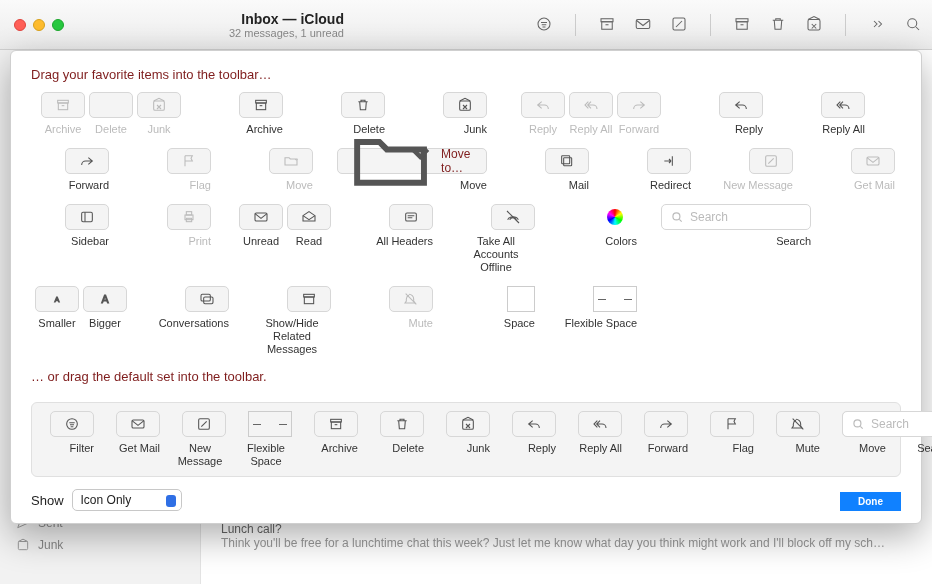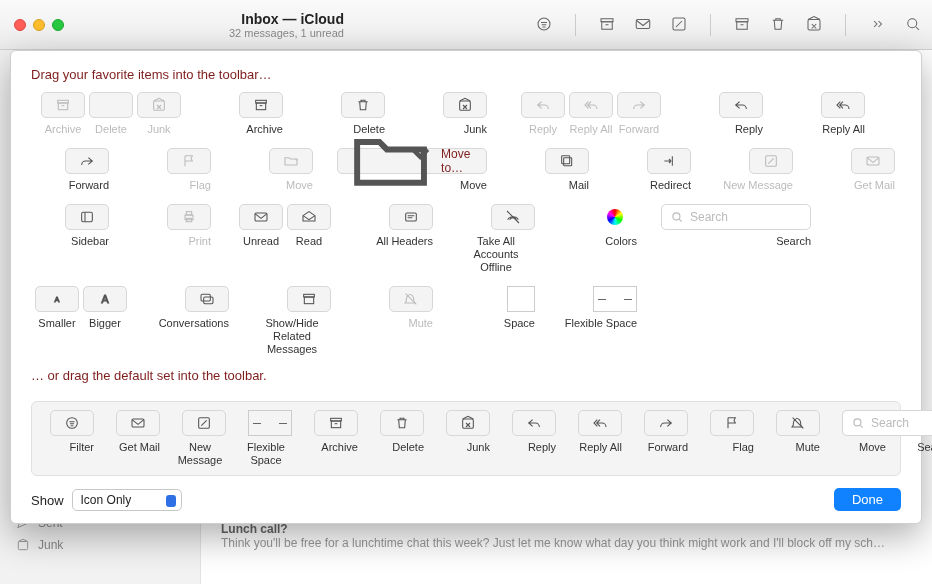--- a/index.html
+++ b/index.html
@@ -122,29 +122,29 @@
   .show-row{display:flex;align-items:center;gap:8px;font-size:13px;}
   .select{
     height:22px;border:1px solid #c8c8c8;border-radius:5px;background:#fff;
     padding:0 20px 0 8px;font-size:12px;position:relative;display:flex;align-items:center;min-width:110px;
   }
   .select::after{
     content:"";position:absolute;right:5px;top:5px;width:10px;height:12px;border-radius:3px;
     background:#2f6fe5;
   }
   .done-btn{
-    background:#1081ff;color:#fff;border:none;border-radius:5px;
-    padding:4px 18px;font-size:13px;font-weight:400;
+    background:#1081ff;color:#fff;border:none;border-radius:0;
+    padding:4px 18px;font-size:10px;font-weight:700;
   }
 
   
   .bg-sidebar{position:absolute;left:0;top:50px;bottom:0;width:200px;background:#f2f2f2;padding:10px 16px;color:#888;font-size:12px;}
   .bg-sidebar .row{display:flex;align-items:center;gap:8px;height:22px;}
   .bg-main{position:absolute;left:200px;top:50px;right:0;bottom:0;background:#fff;padding:0 20px;color:#888;font-size:12px;border-left:1px solid #e3e3e3;}
-  .bg-main .msg-title{font-size:12px;font-weight:700;color:#666;margin-top:472px;}
+  .bg-main .msg-title{font-size:12px;font-weight:400;color:#666;margin-top:472px;}
   .bg-main .msg-body{font-size:12px;color:#999;line-height:15px;}
 </style>
 </head>
 <body>
 
 <div class="window">
 
   <div class="bg-sidebar">
     <div style="height:452px"></div>
     <div class="row">

